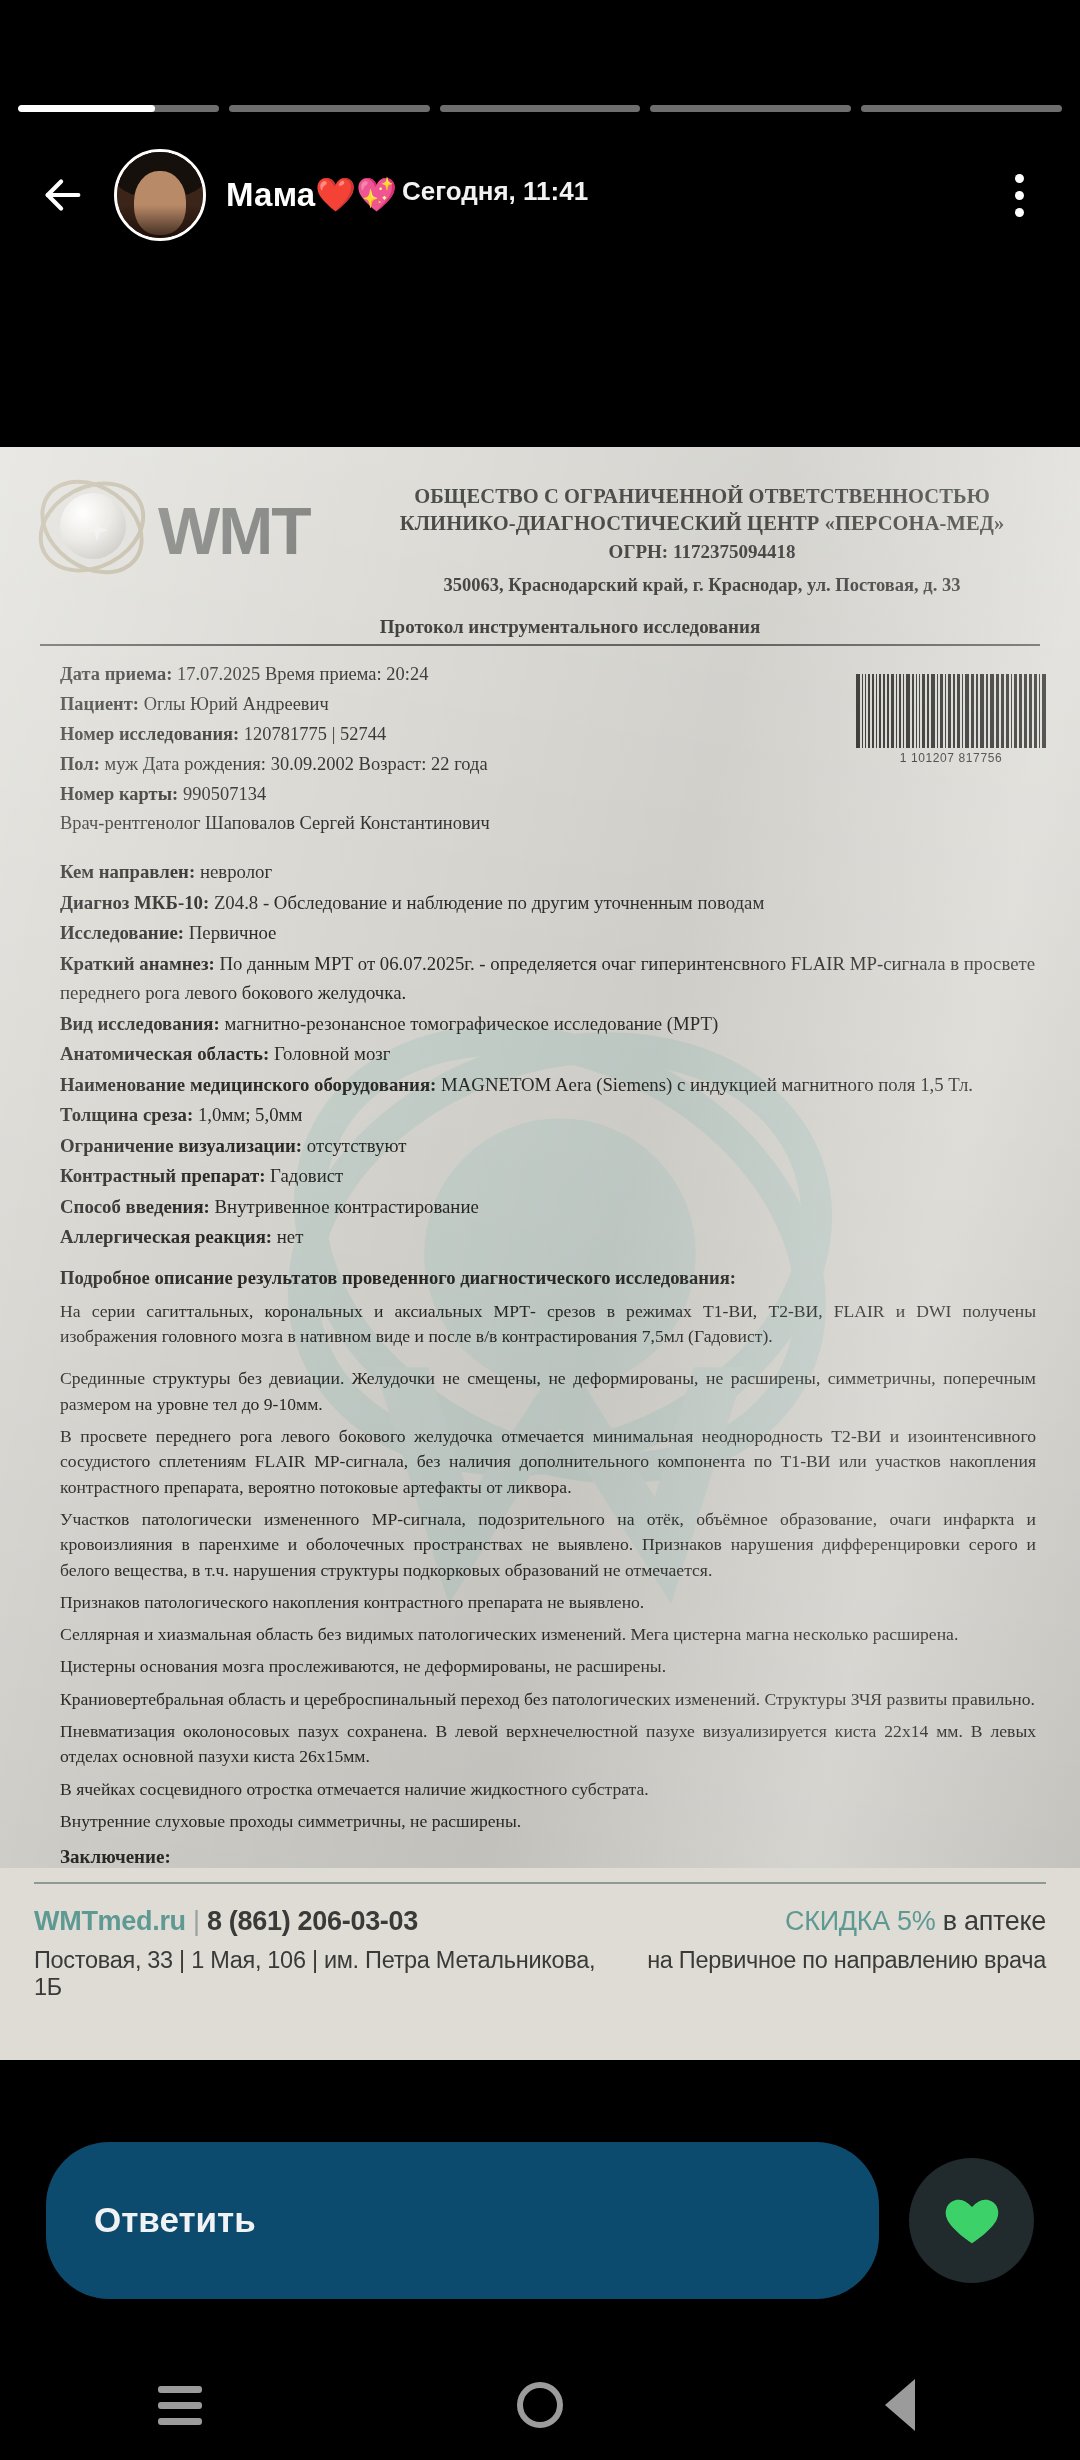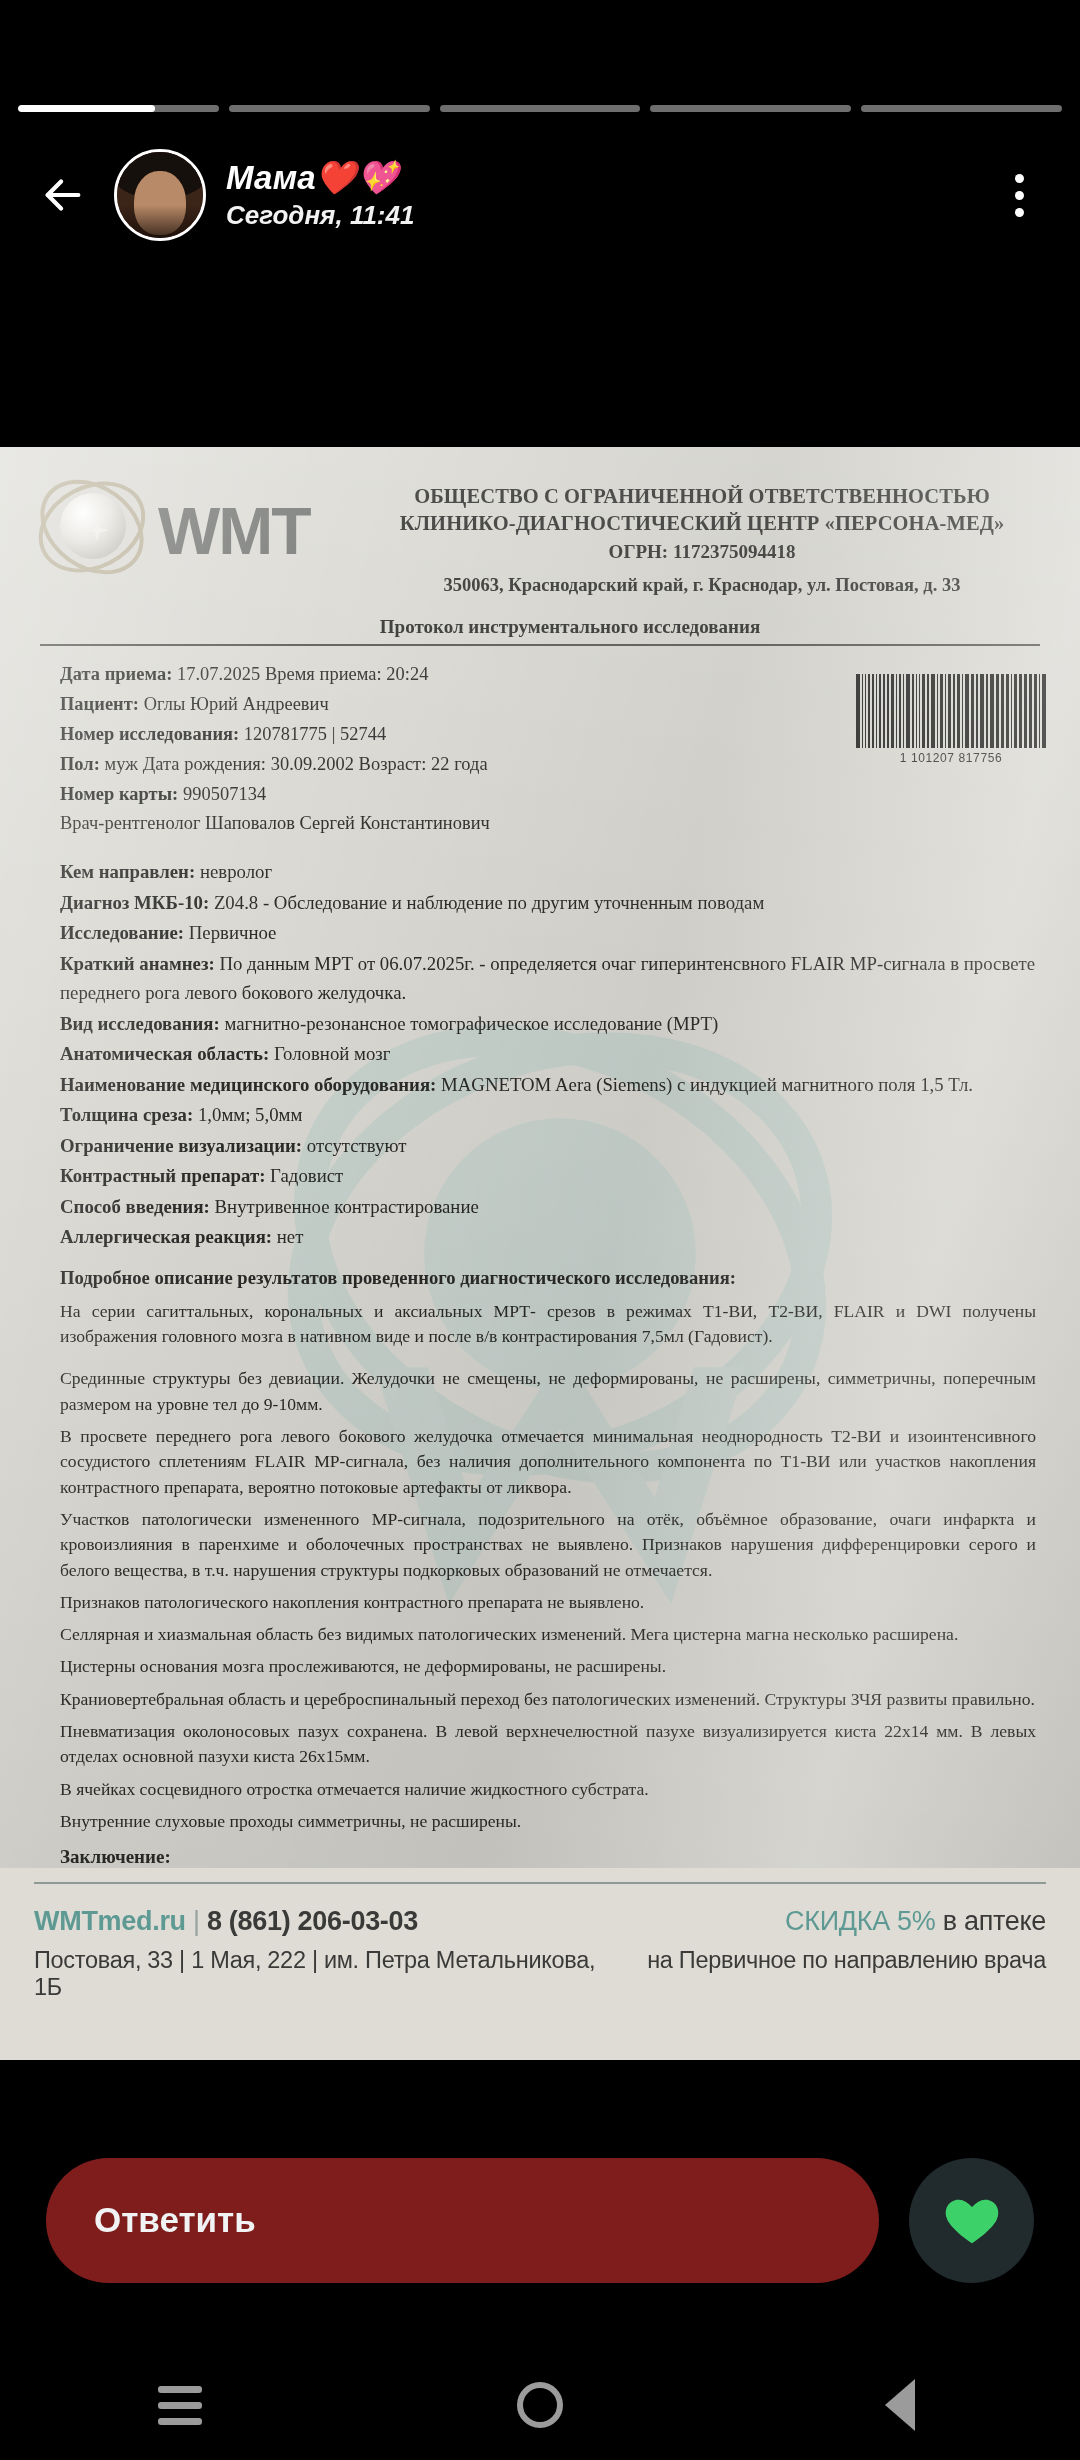--- a/index.html
+++ b/index.html
@@ -46,21 +46,21 @@
     background:#16100c; border-radius:50% 50% 44% 44%;
   }
   #avatar .skin{
     position:absolute; left:20%; top:22%; width:60%; height:74%;
     background:#b98a68; border-radius:48% 48% 44% 44%;
   }
   #avatar .shade{
     position:absolute; left:0; bottom:0; width:100%; height:38%;
     background:linear-gradient(180deg, rgba(0,0,0,0) 0%, rgba(20,10,6,.75) 100%);
   }
-  #header-text{ margin-left:20px; display:flex; flex-direction:column; gap:4px;font-style:italic; }
+  #header-text{ margin-left:20px; display:flex; gap:4px; }
   #username{
     font-size:33px; font-weight:bold; letter-spacing:.2px;
     text-shadow:0 1px 3px rgba(0,0,0,.8); line-height:1.15;
   }
   #timestamp{
     font-size:26px; font-weight:bold; color:#f2f2f2;
     text-shadow:0 1px 3px rgba(0,0,0,.8);
   }
   #menu-button{
     margin-left:auto; width:70px; height:80px;
@@ -167,21 +167,21 @@
   .f-right .r1{ font-size:27px; color:#5e9a93; letter-spacing:-.3px; }
   .f-right .r1 .dark{ color:#3a3a38; }
   .f-right .r2{ font-size:23.5px; color:#3a3a38; margin-top:10px; letter-spacing:-.3px; }
 
   
   #reply-bar{
     position:absolute; left:0; right:0; bottom:160px; height:160px;
     display:flex; align-items:center; padding:0 46px; gap:30px; z-index:40;
   }
   #reply-input{
-    flex:1; height:125px; border-radius:63px; background:#7f1d1d;
+    flex:1; height:157px; border-radius:63px; background:#0c4a6e;
     display:flex; align-items:center; padding-left:48px;
   }
   #reply-placeholder{ font-size:35px; font-weight:bold; color:#f0f2f3; }
   #like-button{
     width:125px; height:125px; flex:0 0 125px; border-radius:50%;
     background:#212a2d; display:flex; align-items:center; justify-content:center;
   }
   #like-button svg{ width:62px; height:62px; }
 
   
@@ -383,21 +383,21 @@
     </div>
   </div>
 
   <div id="doc-footer">
     <div class="line"></div>
     <div class="cols">
       <div class="f-left">
         <div class="r1">
           <span class="site">WMTmed.ru</span><span class="sep"> | </span><span>8 (861) 206-03-03</span>
         </div>
-        <div class="r2">Постовая, 33 | 1 Мая, 222 | им. Петра Метальникова, 1Б</div>
+        <div class="r2">Постовая, 33 | 1 Мая, 106 | им. Петра Метальникова, 1Б</div>
       </div>
       <div class="f-right">
         <div class="r1">
           <span>СКИДКА 5%</span>
           <span class="dark"> </span><span class="dark">в аптеке</span>
         </div>
         <div class="r2">на Первичное по направлению врача</div>
       </div>
     </div>
   </div>

